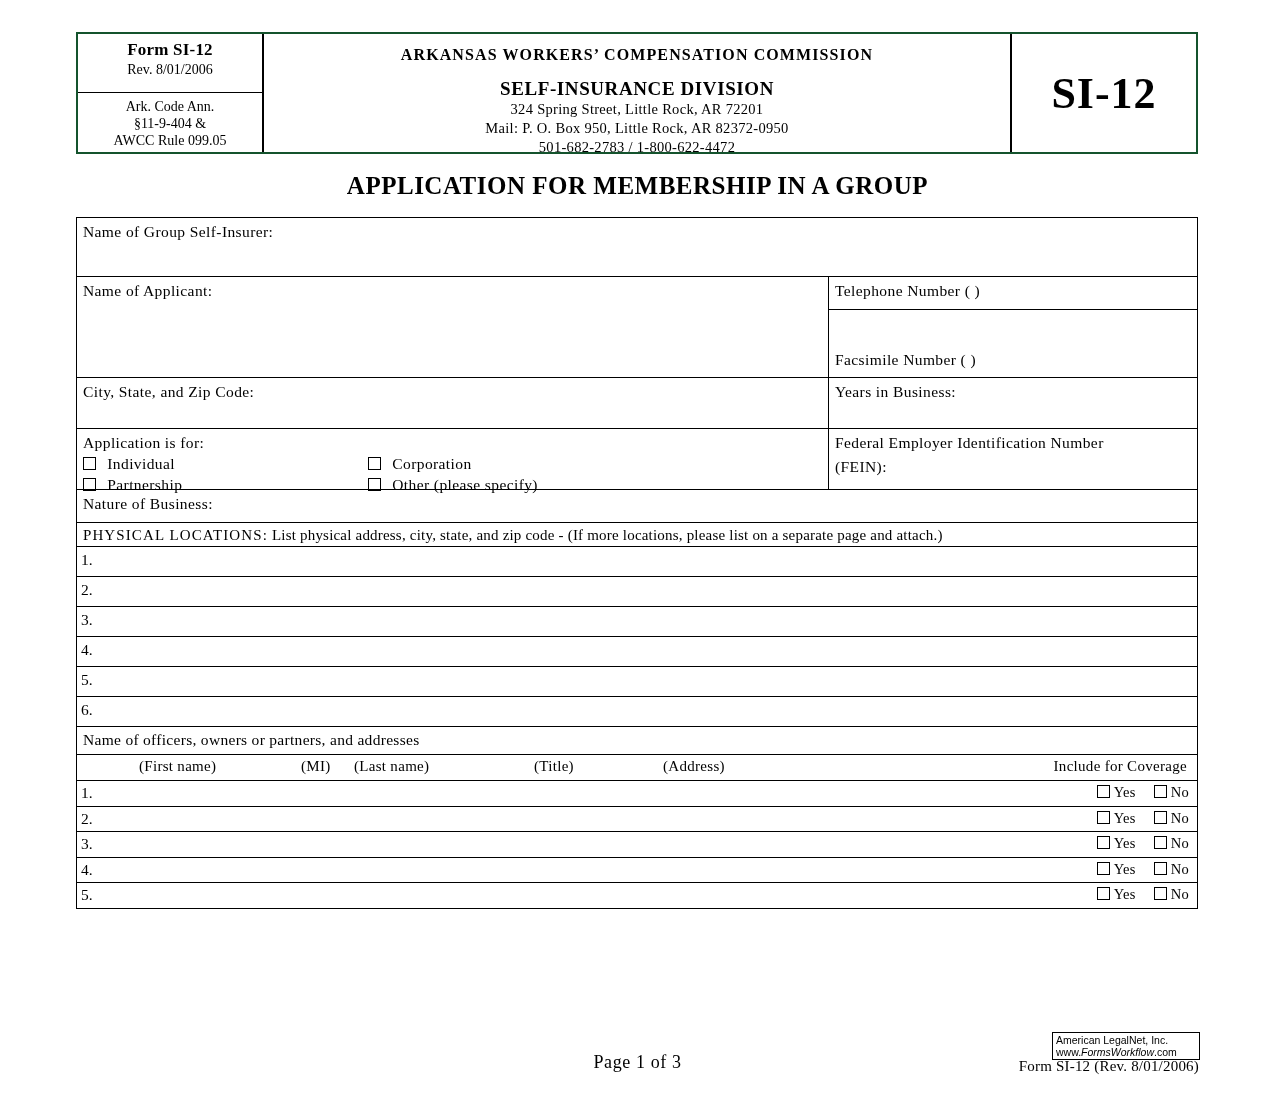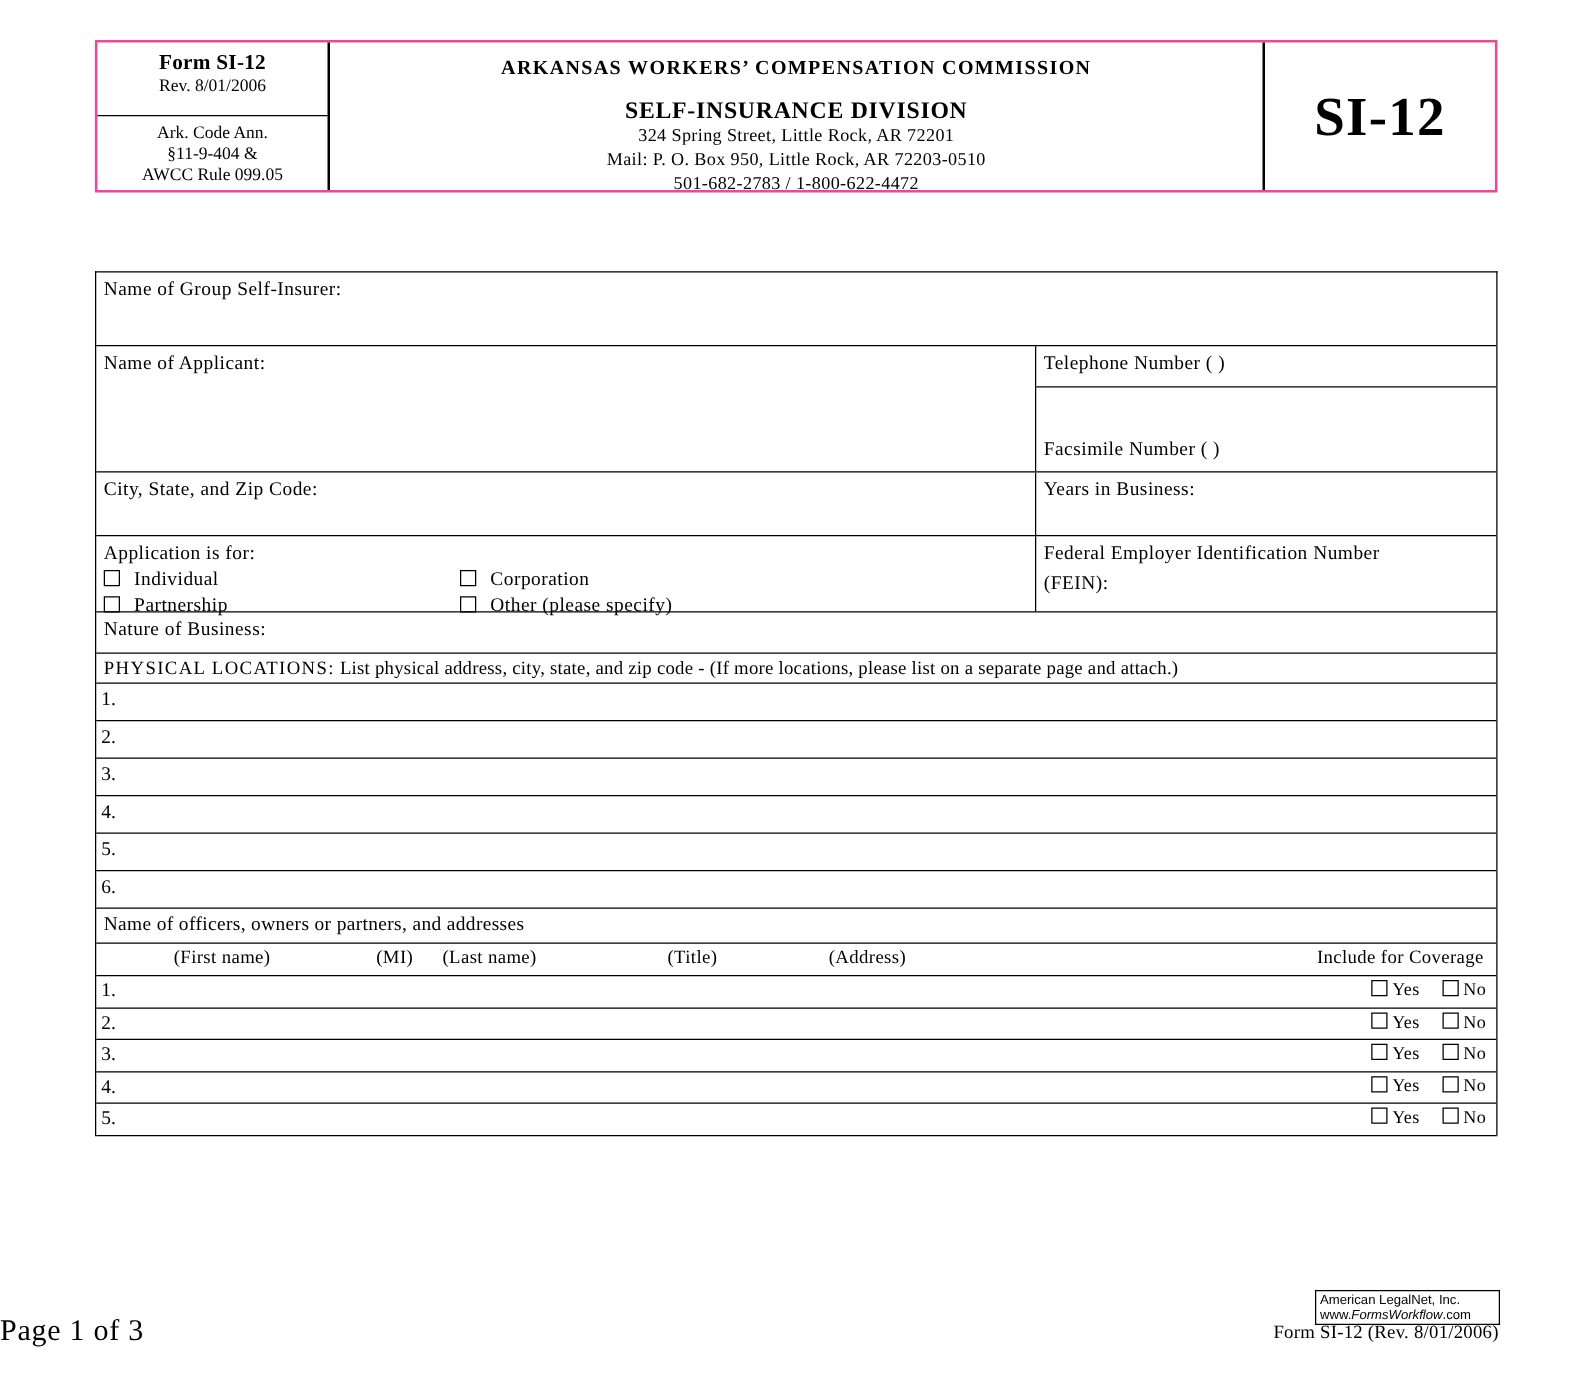--- a/index.html
+++ b/index.html
@@ -22,21 +22,21 @@
     height: 1100px;
   }
 
   
   .header {
     position: absolute;
     left: 76px;
     top: 32px;
     width: 1122px;
     height: 122px;
-    border: 2px solid #ec4899;
+    border: 2px solid #14532d;
     box-sizing: border-box;
     display: flex;
     gap: 40px;
   }
   .hdr-left {
     width: 186px;
     border-right: 2px solid #000;
     box-sizing: border-box;
     display: flex;
     flex-direction: column;
@@ -241,21 +241,22 @@
     white-space: nowrap;
   }
   .officer-row .yesno .cb { margin-right: 4px; margin-left: 14px; }
 
   
   .footer-page {
     position: absolute;
     left: 0;
     top: 1052px;
     width: 1275px;
-    font-size: 24px;
+    text-align: center;
+    font-size: 18px;
     letter-spacing: .6px;
   }
   .footer-form {
     position: absolute;
     right: 76px;
     top: 1058px;
     font-size: 15px;
     letter-spacing: .2px;
   }
   .legalnet {
@@ -286,28 +287,29 @@
       <div class="hdr-left-bot">
         <div class="code1">Ark. Code Ann.</div>
         <div class="code2">§11-9-404 &amp;</div>
         <div class="code3">AWCC Rule 099.05</div>
       </div>
     </div>
     <div class="hdr-mid">
       <div class="awcc-title">ARKANSAS WORKERS’ COMPENSATION COMMISSION</div>
       <div class="div-title">SELF-INSURANCE DIVISION</div>
       <div class="addr-line">324 Spring Street, Little Rock, AR 72201</div>
-      <div class="addr-line">Mail:  P. O. Box 950, Little Rock, AR 72203-0510</div>
+      <div class="addr-line">Mail:  P. O. Box 950, Little Rock, AR 82372-0950</div>
       <div class="addr-line">501-682-2783 / 1-800-622-4472</div>
     </div>
     <div class="hdr-right">
       <div class="si12-big">SI-12</div>
     </div>
   </div>
 
+  <div class="main-title">APPLICATION  FOR  MEMBERSHIP  IN  A  GROUP</div>
 
   <div class="form-table">
 
     <div class="row">
       <div class="cell h-58" style="width:100%;">
         <span>Name of Group Self-Insurer:</span>
       </div>
     </div>
 
     <div class="row">

